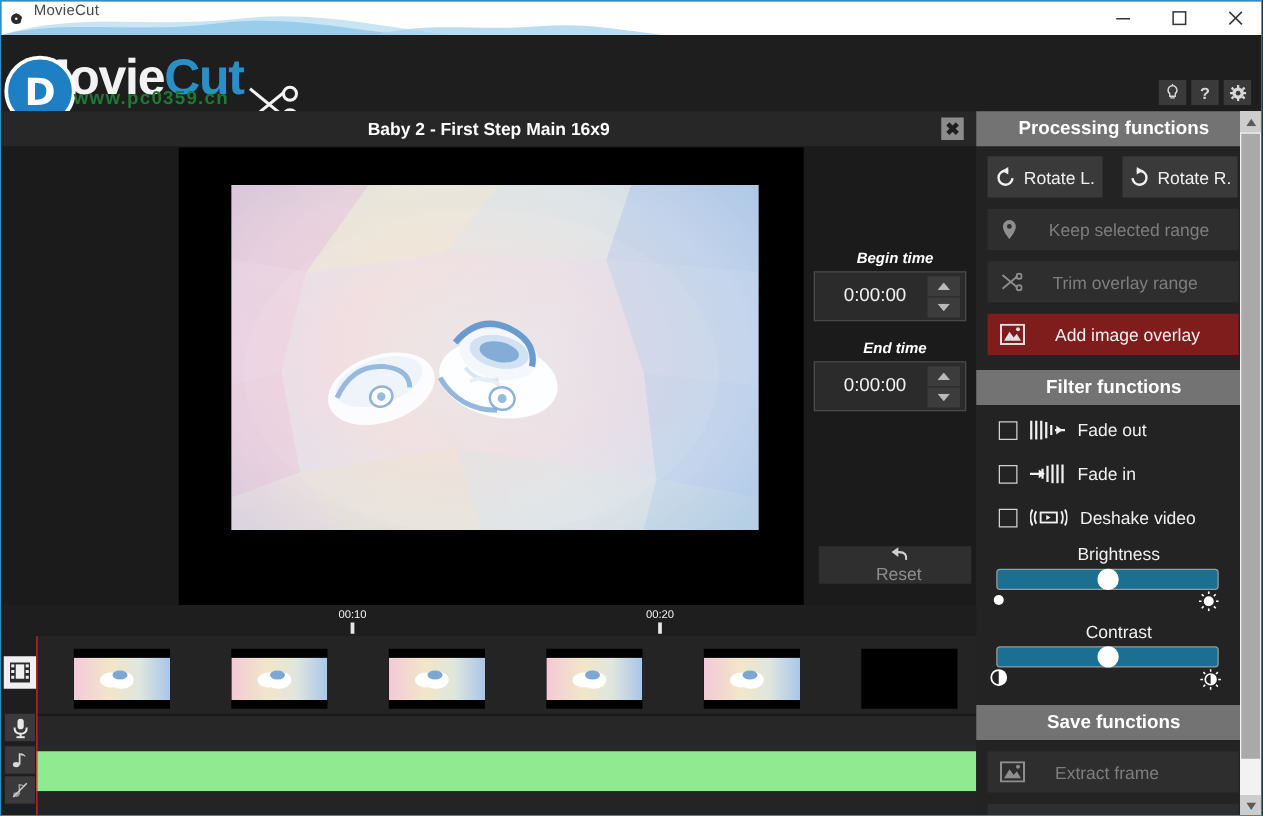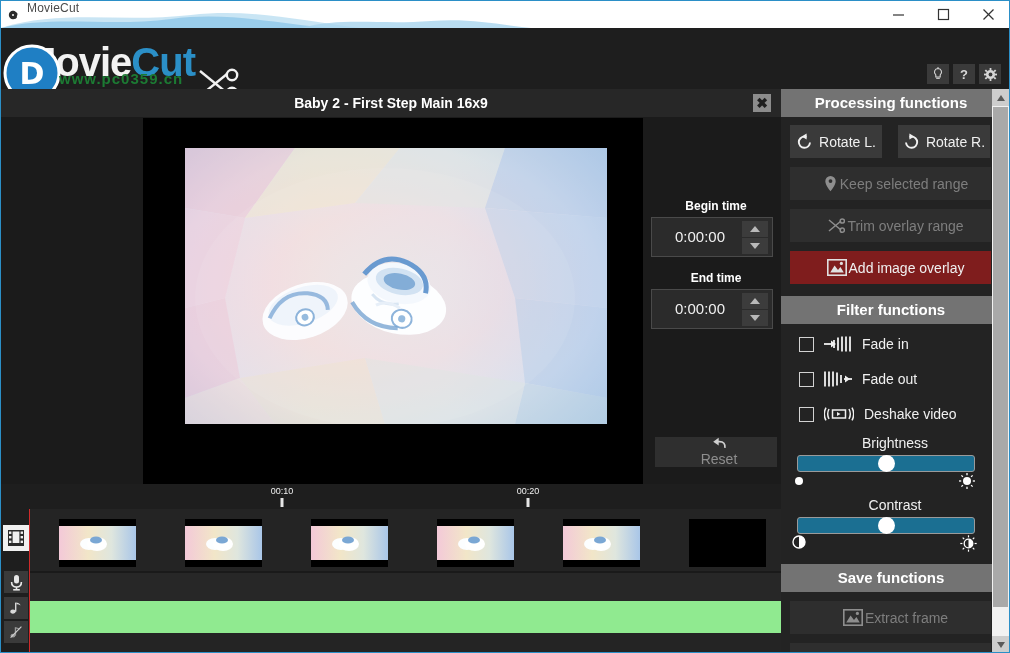--- a/index.html
+++ b/index.html
@@ -38,21 +38,21 @@
   .vtitle{position:absolute;left:0;top:0;width:780px;height:28px;line-height:28px;text-align:center;
           color:#ffffff;font-size:14px;font-weight:bold;}
   .vclose{position:absolute;right:10px;top:5px;width:18px;height:18px;background:#8c8c8c;
           display:flex;align-items:center;justify-content:center;color:#1e1e1e;font-size:14px;
           font-weight:bold;line-height:1;}
   .videoframe{position:absolute;left:142px;top:29px;width:500px;height:367px;background:#000;}
   .videoinner{position:absolute;left:42px;top:30px;width:422px;height:276px;overflow:hidden;}
 
   
   .timecol{position:absolute;left:650px;top:110px;width:130px;height:300px;}
-  .tlabel{text-align:center;color:#ffffff;font-size:12px;font-weight:bold;margin-bottom:4px;}
+  .tlabel{text-align:center;color:#ffffff;font-size:12px;font-weight:bold;margin-bottom:4px;font-style:italic;}
   .tbox{position:relative;width:122px;height:40px;background:#2b2b2b;border:1px solid #4a4a4a;
         box-sizing:border-box;margin-bottom:14px;}
   .tval{position:absolute;left:0;top:0;width:96px;height:38px;line-height:38px;text-align:center;
         color:#f0f0f0;font-size:15px;}
   .spin{position:absolute;right:4px;width:26px;height:16px;background:#3c3c3c;
         display:flex;align-items:center;justify-content:center;color:#b9b9b9;font-size:8px;}
   .spin.up{top:3px;}
   .spin.dn{top:20px;}
   .resetbtn{position:absolute;left:4px;top:238px;width:122px;height:30px;background:#2f2f2f;
             display:flex;align-items:center;color:#8e8e8e;font-size:14px;flex-direction:column;}
@@ -96,21 +96,21 @@
   .tico.mus{top:88px;background:#3a3a3a;}
   .tico.musx{top:112px;background:#3a3a3a;}
 
   
   .rpanel{position:absolute;left:780px;top:88px;width:228px;height:564px;background:#232323;}
   .secthead{width:220px;height:28px;line-height:28px;text-align:center;background:#737373;
             color:#ffffff;font-size:15px;font-weight:bold;}
   .pbtnrow{display:flex;gap:16px;padding:8px 0 0 9px;}
   .pbtn{height:33px;background:#3a3a3a;display:flex;align-items:center;color:#f0f0f0;font-size:14px;}
   .pbtn.half{width:92px;justify-content:center;gap:6px;}
-  .pbtn.full{width:191px;margin:9px 0 0 9px;padding-left:10px;gap:2px;justify-content:center;}
+  .pbtn.full{width:191px;margin:9px 0 0 9px;padding-left:10px;gap:24px;}
   .pbtn.dim{color:#7e7e7e;background:#2e2e2e;}
   .fchk{display:flex;align-items:center;height:30px;margin:5px 0 0 18px;gap:10px;}
   .cbox{width:15px;height:15px;border:1px solid #d2d2d2;background:transparent;box-sizing:border-box;}
   .flabel{color:#f0f0f0;font-size:14px;}
   .slidlabel{text-align:center;color:#f0f0f0;font-size:14px;margin-top:6px;}
   .slidtrack{position:relative;width:178px;height:17px;margin:4px 0 0 16px;background:#1b6f92;
              border:1px solid #9a9a9a;box-sizing:border-box;border-radius:3px;}
   .slidknob{position:absolute;top:-1px;width:17px;height:17px;border-radius:50%;background:#fff;}
   .slidends{position:relative;width:194px;height:18px;margin:1px 0 0 8px;}
   .send{position:absolute;top:0;color:#ffffff;}
@@ -510,45 +510,45 @@
       </svg>
       <span>Add image overlay</span>
     </div>
 
     <div class="secthead" style="margin-top:12px">Filter functions</div>
 
     <div class="fchk">
       <div class="cbox"></div>
       <svg width="28" height="16" viewBox="0 0 28 16">
         <g stroke="#f0f0f0" stroke-width="1.8">
+            <line x1="1" y1="0.5" x2="1" y2="15.5"></line>
+        <line x1="5" y1="0.5" x2="5" y2="15.5"></line>
+            <line x1="9" y1="0.5" x2="9" y2="15.5"></line>
+        <line x1="13" y1="1.5" x2="13" y2="14.5"></line>
+            <line x1="17" y1="4" x2="17" y2="12"></line>
+        <line x1="20" y1="8" x2="28" y2="8"></line>
+          </g>
+        <polygon points="21,4.5 21,11.5 26,8" fill="#f0f0f0"></polygon>
+      </svg>
+      <span class="flabel">Fade out</span>
+    </div>
+    <div class="fchk">
+      <div class="cbox"></div>
+      <svg width="28" height="16" viewBox="0 0 28 16">
+        <g stroke="#f0f0f0" stroke-width="1.8">
             <line x1="0" y1="8" x2="8" y2="8"></line>
         <line x1="10" y1="4" x2="10" y2="12"></line>
             <line x1="14" y1="1.5" x2="14" y2="14.5"></line>
         <line x1="18" y1="0.5" x2="18" y2="15.5"></line>
             <line x1="22" y1="0.5" x2="22" y2="15.5"></line>
         <line x1="26" y1="0.5" x2="26" y2="15.5"></line>
           </g>
         <polygon points="7,4.5 7,11.5 12,8" fill="#f0f0f0"></polygon>
       </svg>
       <span class="flabel">Fade in</span>
-    </div>
-    <div class="fchk">
-      <div class="cbox"></div>
-      <svg width="28" height="16" viewBox="0 0 28 16">
-        <g stroke="#f0f0f0" stroke-width="1.8">
-            <line x1="1" y1="0.5" x2="1" y2="15.5"></line>
-        <line x1="5" y1="0.5" x2="5" y2="15.5"></line>
-            <line x1="9" y1="0.5" x2="9" y2="15.5"></line>
-        <line x1="13" y1="1.5" x2="13" y2="14.5"></line>
-            <line x1="17" y1="4" x2="17" y2="12"></line>
-        <line x1="20" y1="8" x2="28" y2="8"></line>
-          </g>
-        <polygon points="21,4.5 21,11.5 26,8" fill="#f0f0f0"></polygon>
-      </svg>
-      <span class="flabel">Fade out</span>
     </div>
     <div class="fchk">
       <div class="cbox"></div>
       <svg width="30" height="16" viewBox="0 0 30 16">
         <g stroke="#f0f0f0" stroke-width="1.5" fill="none">
           <path d="M5 3 q-2.6 5 0 10"></path>
             <path d="M2 1.6 q-3.4 6.4 0 12.8"></path>
           <path d="M25 3 q2.6 5 0 10"></path>
             <path d="M28 1.6 q3.4 6.4 0 12.8"></path>
           <rect x="8.5" y="4" width="13" height="8"></rect>

